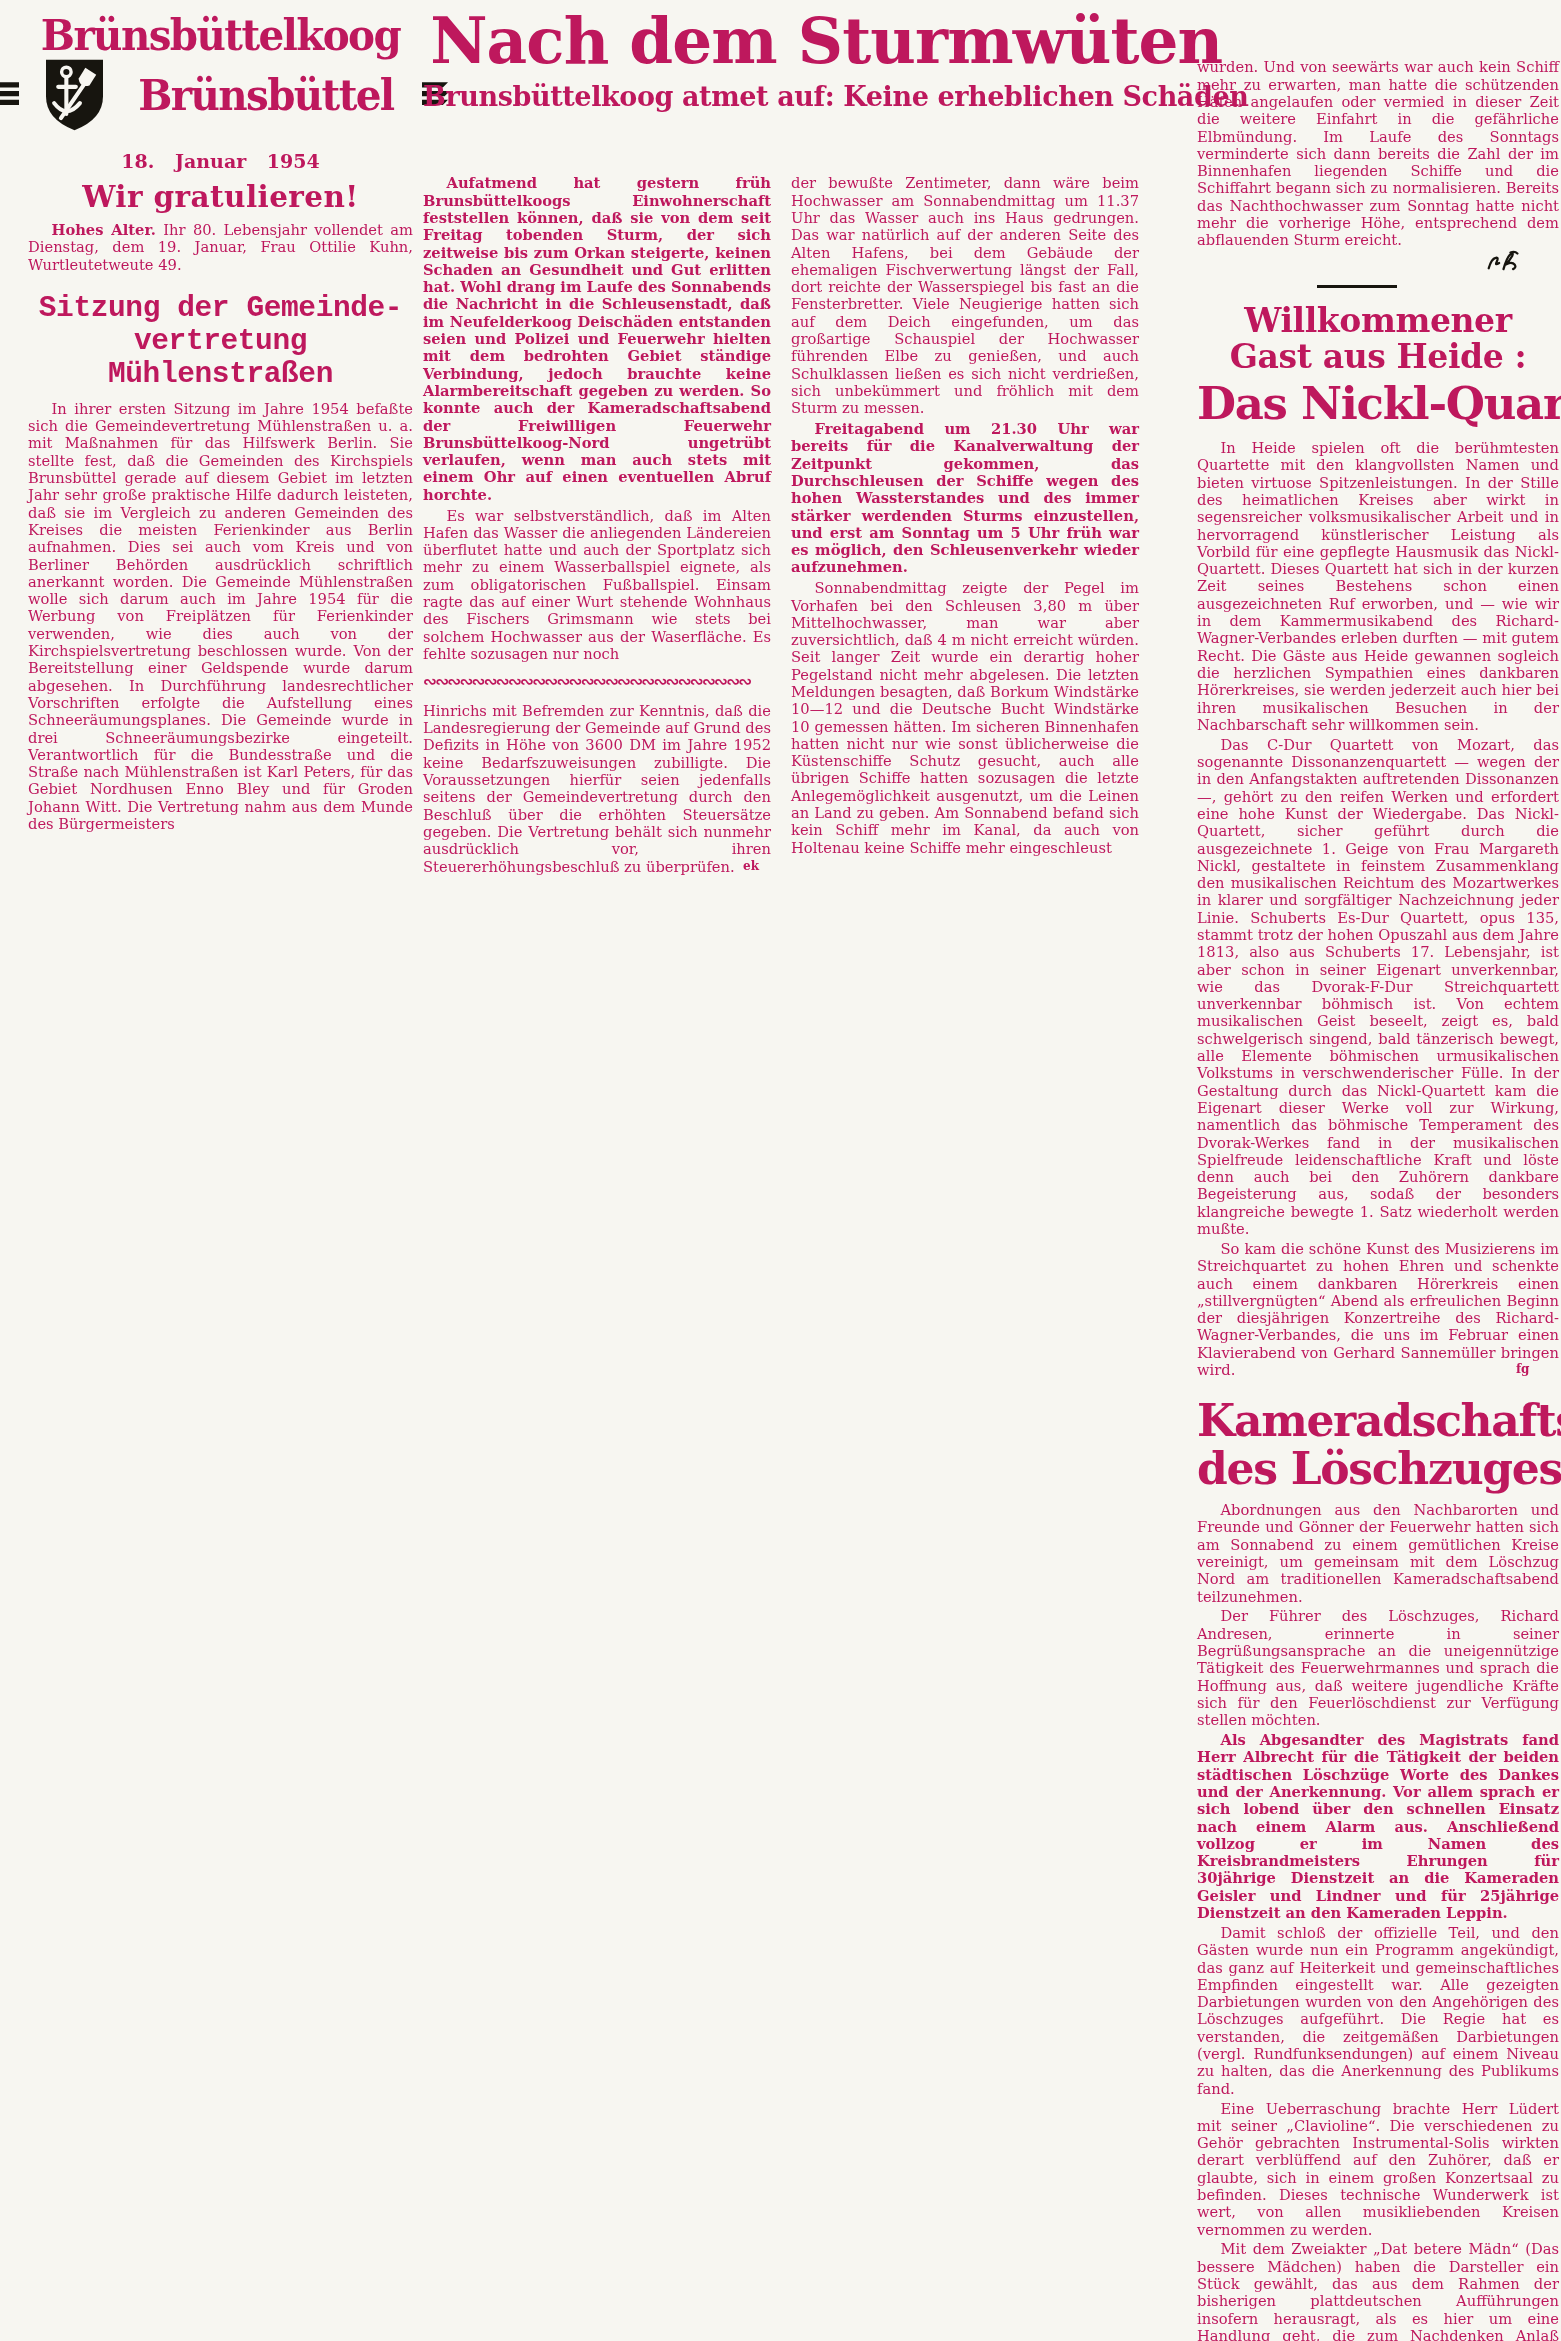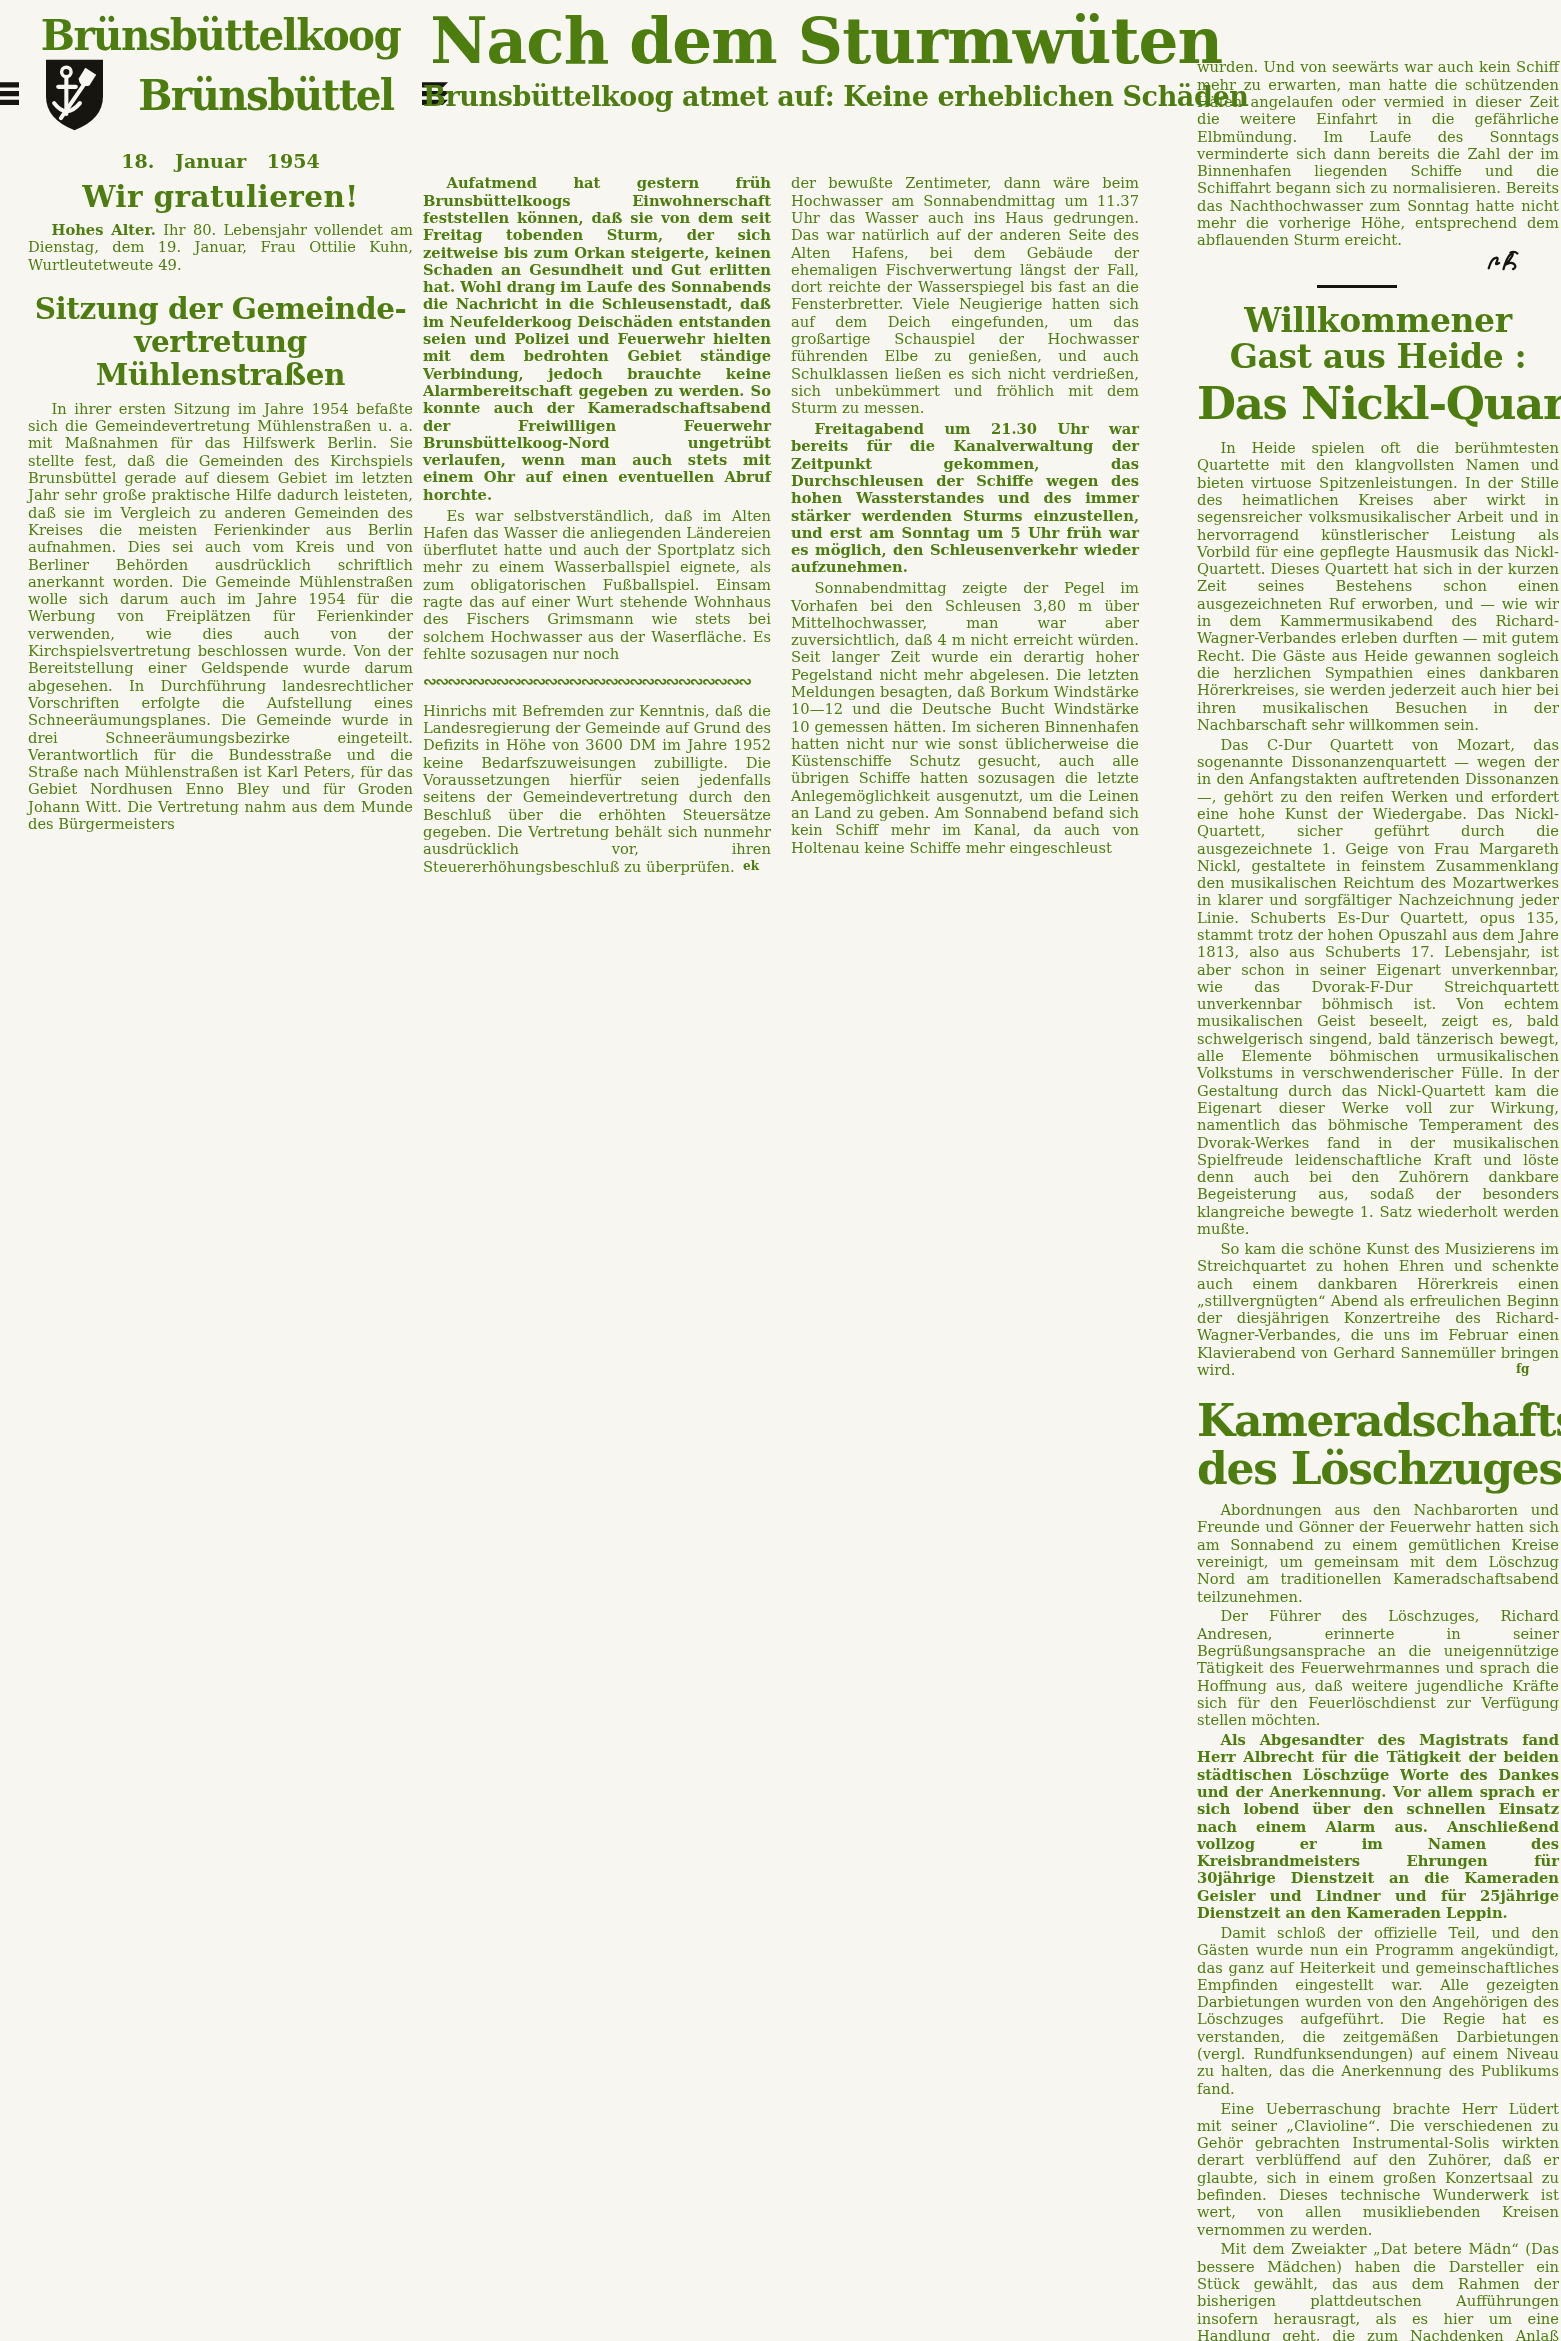--- a/index.html
+++ b/index.html
@@ -1,18 +1,18 @@
 <!DOCTYPE html>
 <html style="font-size:14px"><head>
 <meta charset="utf-8">
 <style>
   html,body{margin:0;padding:0;background:#e8e6e0;}
   .page{
     position:relative;width:1561px;height:2342px;margin:0 auto;
-    background:#f7f6f1;color:#4d7c0f;
+    background:#f7f6f1;color:#be185d;
     font-family:"DejaVu Serif", serif;
     overflow:hidden;
   }
   
   .body-text{font-size:14.7px;line-height:17.3px;text-align:justify;margin-top:48px;}
   .body-text p{margin:0;}
   .body-text p + p{margin-top:0.9px;}
   .ind{text-indent:1.6em;}
   .b{font-weight:bold;}
   
@@ -23,21 +23,21 @@
     transform:scaleX(.94);transform-origin:center;
     white-space:nowrap;
   }
   .mast-row{display:flex;align-items:center;justify-content:center;gap:20px;margin-top:-3.5px;}
   .mast-line2{font-size:43px;font-weight:bold;letter-spacing:-1.7px;transform:scaleX(.94);white-space:nowrap;}
   .crest{width:71px;height:76px;flex:0 0 auto;}
   .ribbon{width:29.5px;height:35px;flex:0 0 auto;}
   .date-line{text-align:center;font-weight:bold;font-size:19px;word-spacing:14px;margin-top:17.3px;}
   .congrats-h{text-align:center;font-weight:bold;font-size:29.5px;margin-top:7px;letter-spacing:0.4px;}
   .left-col .body-text{margin-top:7px;}
-  .council-h{text-align:center;font-weight:bold;font-size:29.5px;line-height:1.12;margin-top:19px;letter-spacing:-0.4px;}
+  .council-h{text-align:center;font-weight:bold;font-size:29.5px;line-height:1.12;margin-top:19px;letter-spacing:-0.4px;font-family:Liberation Mono, monospace;}
   
   .center{position:absolute;left:423px;top:8.7px;width:716px;}
   .headline{
     text-align:center;font-weight:bold;font-size:64px;line-height:1.0;
     letter-spacing:-0.9px;transform:scaleX(.98);white-space:nowrap;
   }
   .subhead{text-align:center;font-weight:bold;font-size:27px;margin-top:8.7px;letter-spacing:-0.4px;white-space:nowrap;}
   .center-cols{display:flex;gap:20px;margin-top:14px;}
   .ccol{width:348px;}
   .divider{

